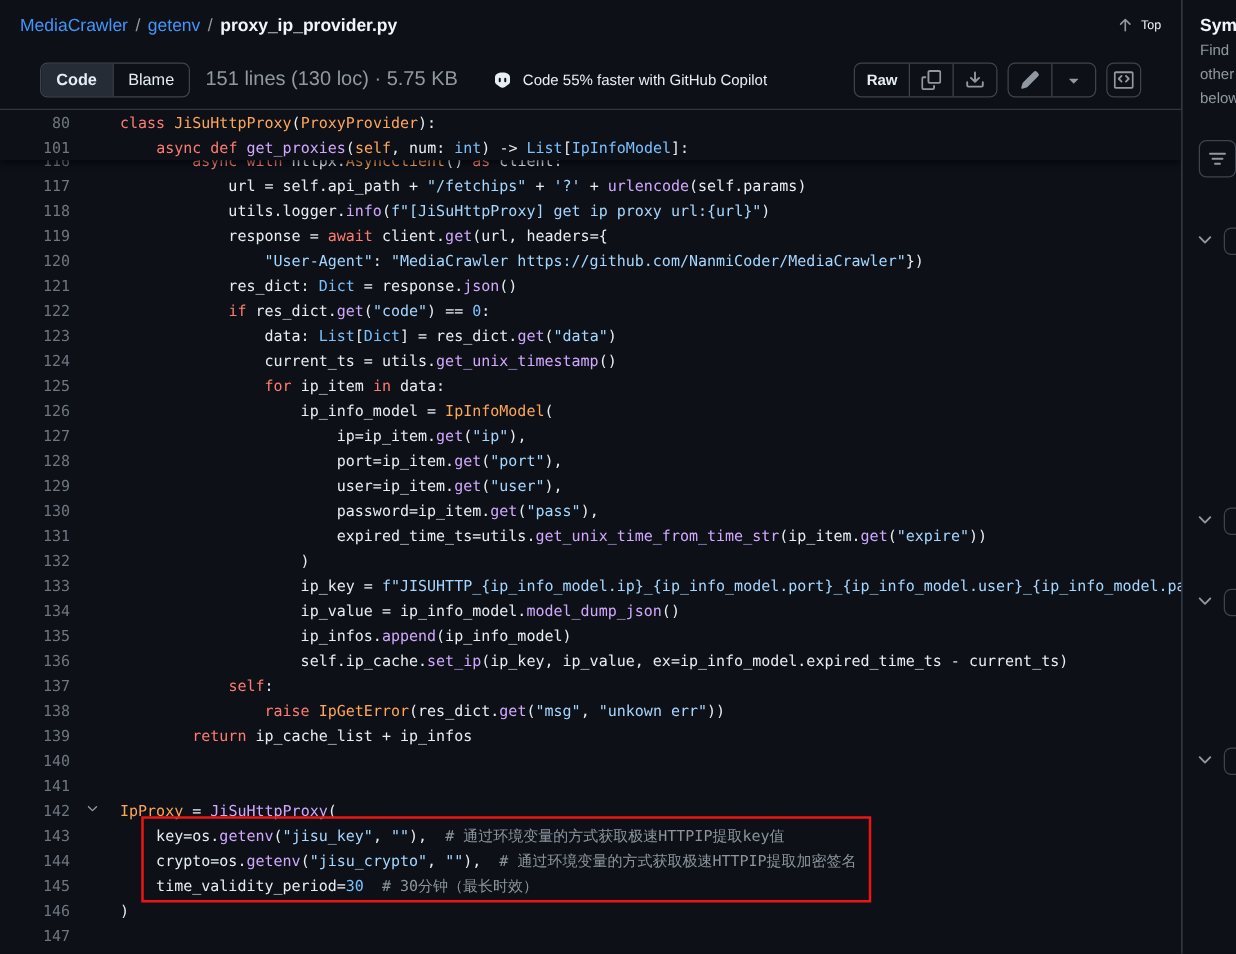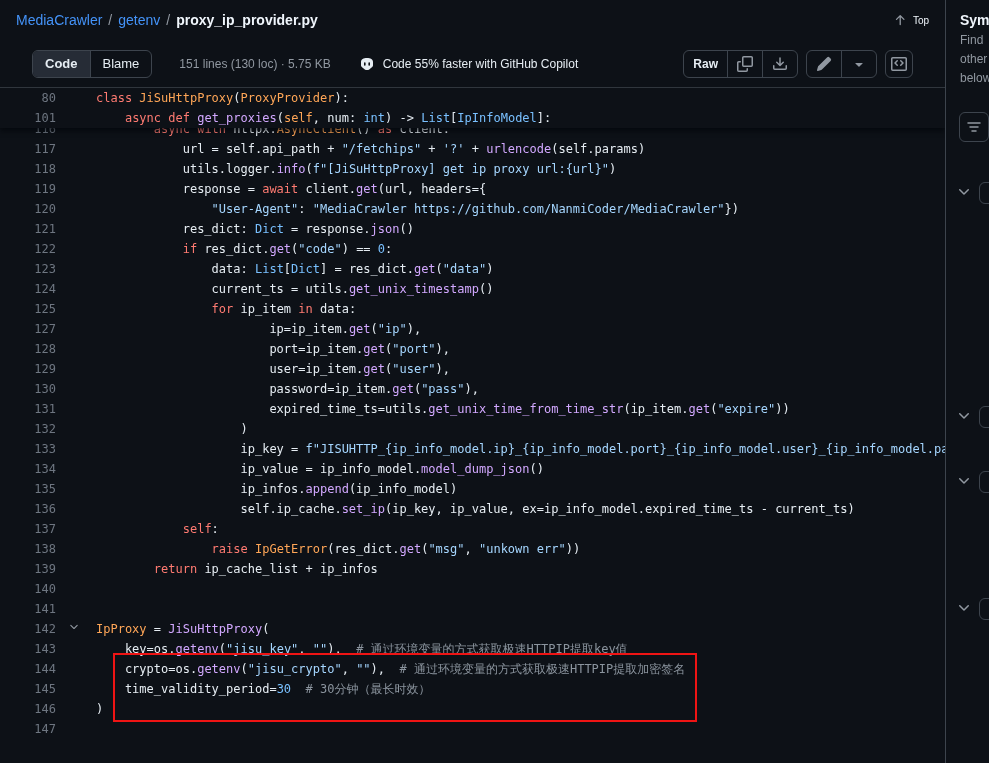--- a/index.html
+++ b/index.html
@@ -11,21 +11,21 @@
   .breadcrumb{font-size:14px;display:flex;align-items:center;gap:6px;white-space:nowrap}
   .breadcrumb a{color:#4493f8;text-decoration:none;cursor:pointer}
   .breadcrumb .sep{color:#9198a1}
   .breadcrumb .file{color:#f0f6fc;font-weight:700}
   .top-btn{display:flex;align-items:center;gap:6px;background:none;border:none;color:#f0f6fc;font-size:10px;cursor:pointer;font-family:inherit}
   .toolbar{height:48px;flex:none;display:flex;align-items:center;padding:0 32px;border-bottom:1px solid #30363d;gap:8px}
   .seg{display:flex;border:1px solid #3d444d;border-radius:6px;overflow:hidden;height:28px}
   .seg button{background:none;border:none;color:#e6edf3;font-size:13px;padding:0 12px;cursor:pointer;font-family:inherit}
   .seg button.active{background:#262c36;font-weight:600}
   .seg button + button{border-left:1px solid #3d444d}
-  .meta{color:#9198a1;font-size:12px;margin-left:19px;white-space:nowrap}
+  .meta{color:#9198a1;font-size:16px;margin-left:4px;white-space:nowrap}
   .copilot{display:flex;align-items:center;gap:8px;font-size:12px;color:#e6edf3;margin-left:20px;white-space:nowrap}
   .right-tools{margin-left:auto;display:flex;gap:8px;align-items:flex-end}
   .btn-group{display:flex;border:1px solid #3d444d;border-radius:6px;height:28px;overflow:hidden}
   .btn-group>button{background:none;border:none;color:#e6edf3;display:flex;align-items:center;justify-content:center;padding:0 9px;cursor:pointer;font-family:inherit;font-size:12px;font-weight:600}
   .btn-group>button + button{border-left:1px solid #3d444d}
   .icon-btn{width:28px;height:28px;border:1px solid #3d444d;border-radius:6px;background:none;display:flex;align-items:center;justify-content:center;cursor:pointer;flex:none}
   svg.oct{fill:#9198a1;flex:none}
   .code-area{position:relative;flex:1;font-family:"DejaVu Sans Mono","Liberation Mono",monospace;font-size:12px;overflow:hidden}
   .code-line{display:flex;height:20px;line-height:20px;white-space:pre}
   .ln{width:56px;flex:none;text-align:right;color:#6e7681;cursor:pointer}
@@ -134,20 +134,21 @@
       <div id="code-lines">
           <div class="code-line"><span class="ln">117</span><span class="fold-col"></span><span class="lc"><span class="tk-d">            url = self.api_path + </span><span class="tk-s">"/fetchips"</span><span class="tk-d"> + </span><span class="tk-s">'?'</span><span class="tk-d"> + </span><span class="tk-en">urlencode</span><span class="tk-d">(self.params)</span></span></div>
           <div class="code-line"><span class="ln">118</span><span class="fold-col"></span><span class="lc"><span class="tk-d">            utils.logger.</span><span class="tk-en">info</span><span class="tk-d">(</span><span class="tk-s">f"[JiSuHttpProxy] get ip proxy url:{url}"</span><span class="tk-d">)</span></span></div>
           <div class="code-line"><span class="ln">119</span><span class="fold-col"></span><span class="lc"><span class="tk-d">            response = </span><span class="tk-k">await</span><span class="tk-d"> client.</span><span class="tk-en">get</span><span class="tk-d">(url, headers={</span></span></div>
           <div class="code-line"><span class="ln">120</span><span class="fold-col"></span><span class="lc"><span class="tk-d">                </span><span class="tk-s">"User-Agent"</span><span class="tk-d">: </span><span class="tk-s">"MediaCrawler https://github.com/NanmiCoder/MediaCrawler"</span><span class="tk-d">})</span></span></div>
           <div class="code-line"><span class="ln">121</span><span class="fold-col"></span><span class="lc"><span class="tk-d">            res_dict: </span><span class="tk-c1">Dict</span><span class="tk-d"> = response.</span><span class="tk-en">json</span><span class="tk-d">()</span></span></div>
           <div class="code-line"><span class="ln">122</span><span class="fold-col"></span><span class="lc"><span class="tk-d">            </span><span class="tk-k">if</span><span class="tk-d"> res_dict.</span><span class="tk-en">get</span><span class="tk-d">(</span><span class="tk-s">"code"</span><span class="tk-d">) == </span><span class="tk-c1">0</span><span class="tk-d">:</span></span></div>
           <div class="code-line"><span class="ln">123</span><span class="fold-col"></span><span class="lc"><span class="tk-d">                data: </span><span class="tk-c1">List</span><span class="tk-d">[</span><span class="tk-c1">Dict</span><span class="tk-d">] = res_dict.</span><span class="tk-en">get</span><span class="tk-d">(</span><span class="tk-s">"data"</span><span class="tk-d">)</span></span></div>
           <div class="code-line"><span class="ln">124</span><span class="fold-col"></span><span class="lc"><span class="tk-d">                current_ts = utils.</span><span class="tk-en">get_unix_timestamp</span><span class="tk-d">()</span></span></div>
           <div class="code-line"><span class="ln">125</span><span class="fold-col"></span><span class="lc"><span class="tk-d">                </span><span class="tk-k">for</span><span class="tk-d"> ip_item </span><span class="tk-k">in</span><span class="tk-d"> data:</span></span></div>
+          <div class="code-line"><span class="ln">126</span><span class="fold-col"></span><span class="lc"><span class="tk-d">                    ip_info_model = </span><span class="tk-v">IpInfoModel</span><span class="tk-d">(</span></span></div>
           <div class="code-line"><span class="ln">127</span><span class="fold-col"></span><span class="lc"><span class="tk-d">                        ip=ip_item.</span><span class="tk-en">get</span><span class="tk-d">(</span><span class="tk-s">"ip"</span><span class="tk-d">),</span></span></div>
           <div class="code-line"><span class="ln">128</span><span class="fold-col"></span><span class="lc"><span class="tk-d">                        port=ip_item.</span><span class="tk-en">get</span><span class="tk-d">(</span><span class="tk-s">"port"</span><span class="tk-d">),</span></span></div>
           <div class="code-line"><span class="ln">129</span><span class="fold-col"></span><span class="lc"><span class="tk-d">                        user=ip_item.</span><span class="tk-en">get</span><span class="tk-d">(</span><span class="tk-s">"user"</span><span class="tk-d">),</span></span></div>
           <div class="code-line"><span class="ln">130</span><span class="fold-col"></span><span class="lc"><span class="tk-d">                        password=ip_item.</span><span class="tk-en">get</span><span class="tk-d">(</span><span class="tk-s">"pass"</span><span class="tk-d">),</span></span></div>
           <div class="code-line"><span class="ln">131</span><span class="fold-col"></span><span class="lc"><span class="tk-d">                        expired_time_ts=utils.</span><span class="tk-en">get_unix_time_from_time_str</span><span class="tk-d">(ip_item.</span><span class="tk-en">get</span><span class="tk-d">(</span><span class="tk-s">"expire"</span><span class="tk-d">))</span></span></div>
           <div class="code-line"><span class="ln">132</span><span class="fold-col"></span><span class="lc"><span class="tk-d">                    )</span></span></div>
           <div class="code-line"><span class="ln">133</span><span class="fold-col"></span><span class="lc"><span class="tk-d">                    ip_key = </span><span class="tk-s">f"JISUHTTP_{ip_info_model.ip}_{ip_info_model.port}_{ip_info_model.user}_{ip_info_model.password}"</span></span></div>
           <div class="code-line"><span class="ln">134</span><span class="fold-col"></span><span class="lc"><span class="tk-d">                    ip_value = ip_info_model.</span><span class="tk-en">model_dump_json</span><span class="tk-d">()</span></span></div>
           <div class="code-line"><span class="ln">135</span><span class="fold-col"></span><span class="lc"><span class="tk-d">                    ip_infos.</span><span class="tk-en">append</span><span class="tk-d">(ip_info_model)</span></span></div>
           <div class="code-line"><span class="ln">136</span><span class="fold-col"></span><span class="lc"><span class="tk-d">                    self.ip_cache.</span><span class="tk-en">set_ip</span><span class="tk-d">(ip_key, ip_value, ex=ip_info_model.expired_time_ts - current_ts)</span></span></div>

